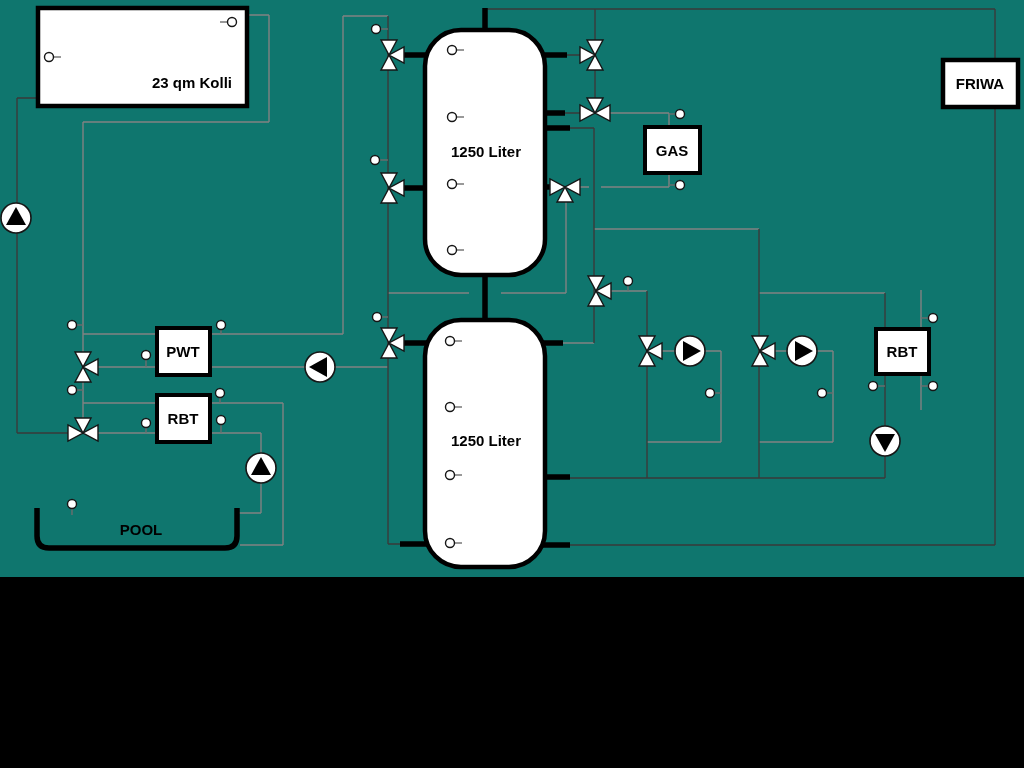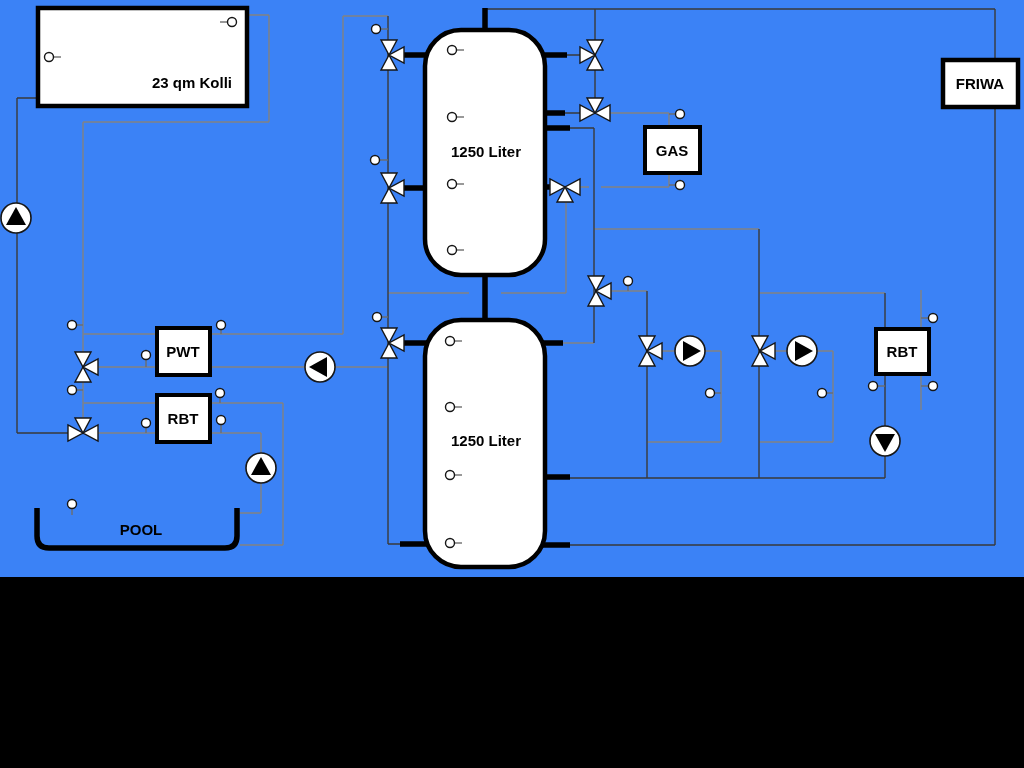--- a/index.html
+++ b/index.html
@@ -1,16 +1,16 @@
 <!DOCTYPE html>
 <html><head>
 <meta charset="utf-8">
 <style>
   html,body{margin:0;padding:0;background:#fff;}
-  .stage{position:relative;width:1024px;height:768px;background:#3b82f6;overflow:hidden;
+  .stage{position:relative;width:1024px;height:768px;background:#0f766e;overflow:hidden;
          font-family:"Liberation Sans",sans-serif;}
   svg{display:block;}
   .pb{stroke:#3a3a3a;stroke-width:1.4;fill:none;}
   .pg{stroke:#828282;stroke-width:1.4;fill:none;}
   .tk{stroke:#000000;stroke-width:5.5;fill:none;}
   .box{fill:#ffffff;stroke:#000000;stroke-width:4.5;}
   .box-thin{fill:#ffffff;stroke:#000000;stroke-width:4;}
   .tank{fill:#ffffff;stroke:#000000;stroke-width:4.5;}
   .pool{fill:none;stroke:#000000;stroke-width:5.5;}
   .valve polygon{fill:#ffffff;stroke:#161616;stroke-width:1.4;stroke-linejoin:miter;}

